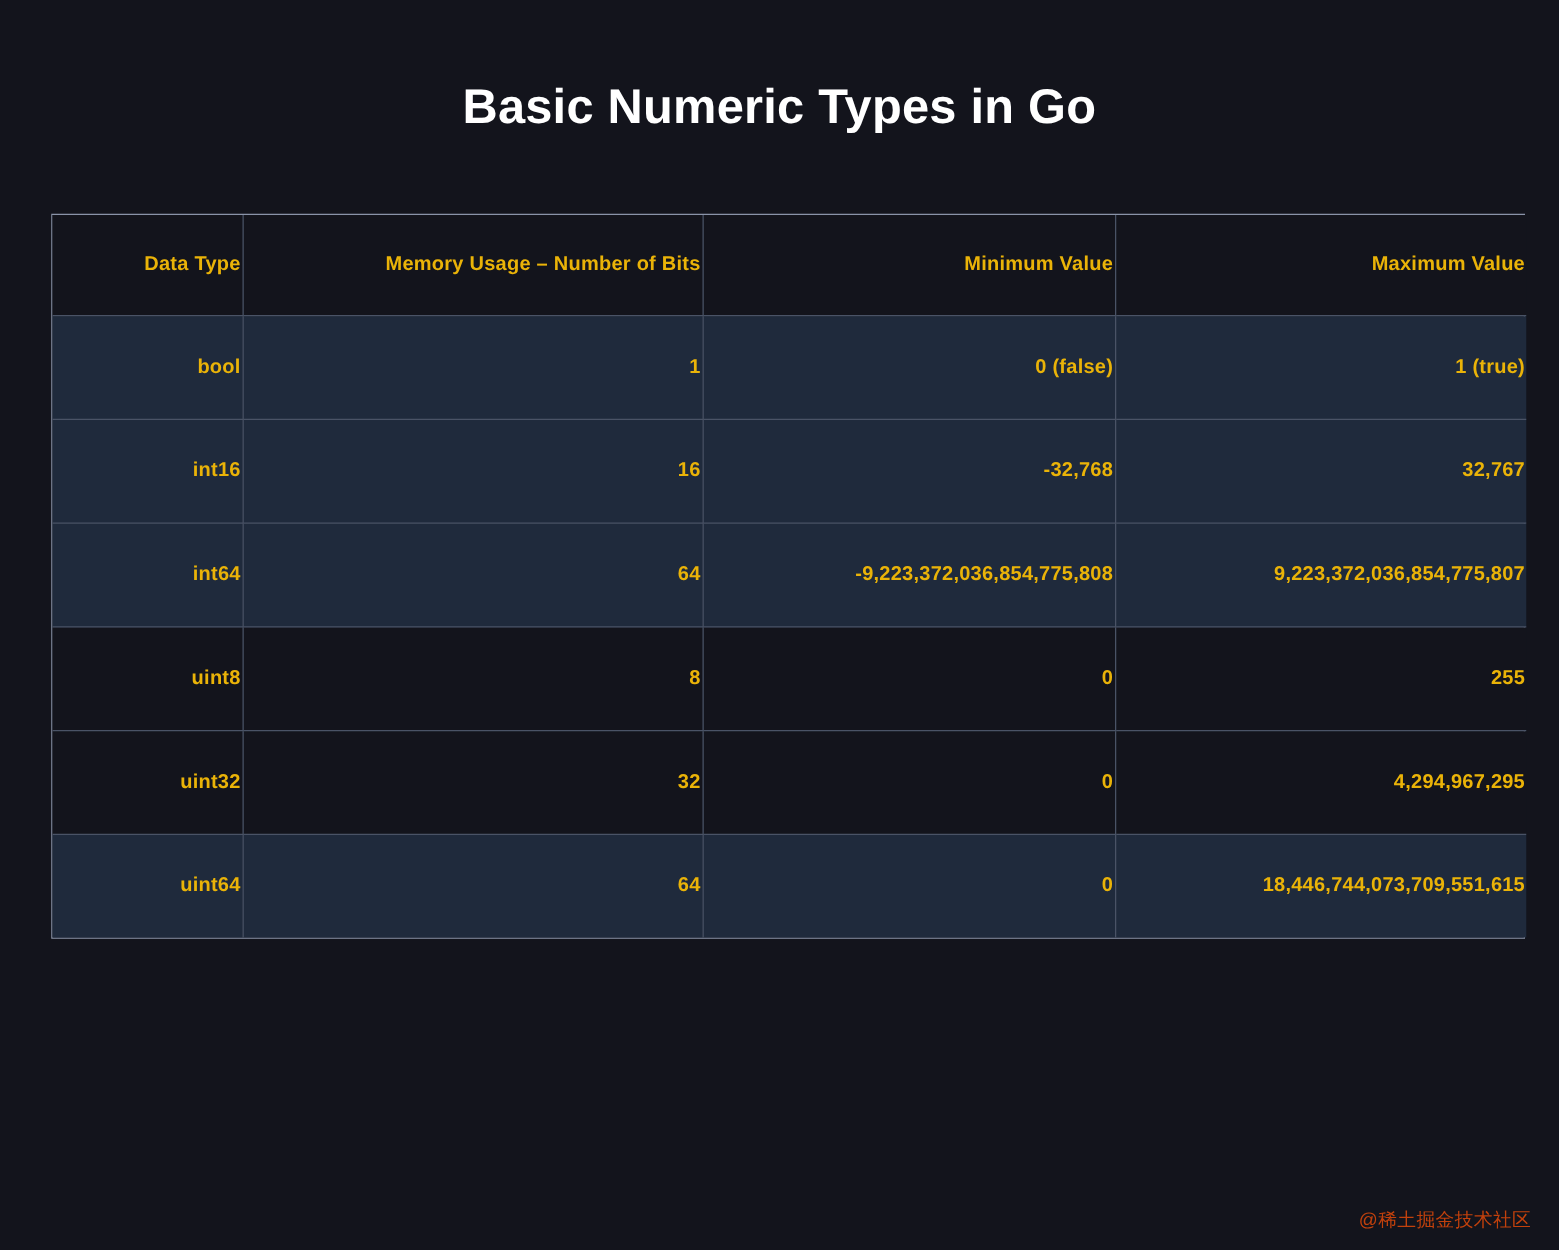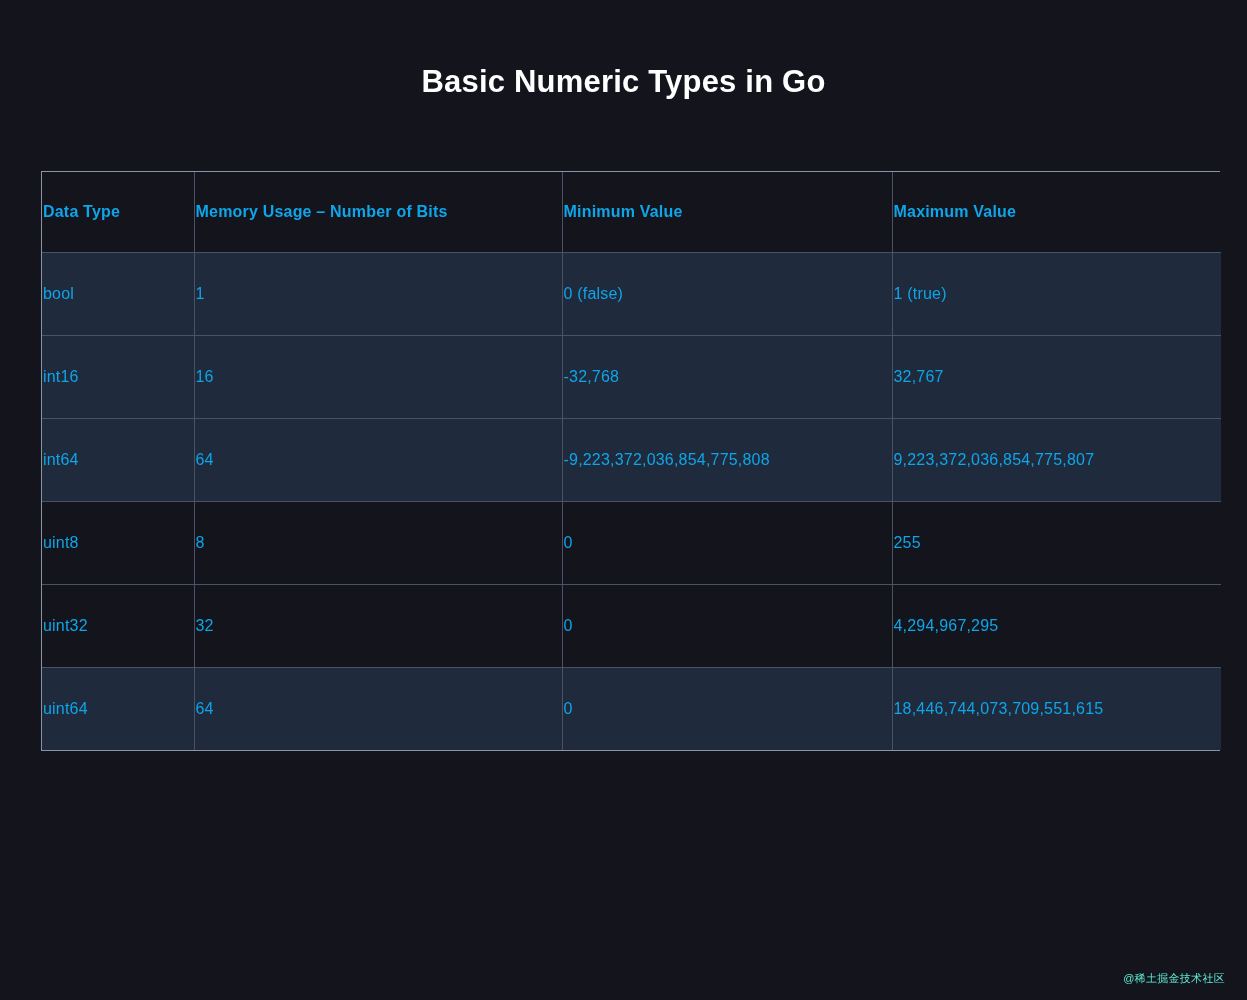--- a/index.html
+++ b/index.html
@@ -10,21 +10,21 @@
     width: 1247px;
     height: 1000px;
     background: #13141c;
     font-family: "Liberation Sans", sans-serif;
     color: #ffffff;
     overflow: hidden;
     position: relative;
   }
   .page-title {
     text-align: center;
-    font-size: 31px;
+    font-size: 39px;
     font-weight: bold;
     letter-spacing: 0.2px;
     color: #ffffff;
     margin: 0;
     padding-top: 64px;
   }
   .table-wrap {
     position: absolute;
     left: 41px;
     top: 171px;
@@ -33,36 +33,36 @@
     border: 1px solid #8a93a8;
   }
   table.types-table {
     border-collapse: collapse;
     width: 100%;
     table-layout: fixed;
   }
   table.types-table th,
   table.types-table td {
     border: 1px solid #4a5366;
-    text-align: left;
+    text-align: right;
     vertical-align: middle;
-    color: #0ea5e9;
+    color: #eab308;
   }
   table.types-table thead th {
     height: 78px;
     font-size: 16px;
     font-weight: bold;
     background: #13141c;
     border-top: none;
     letter-spacing: 0.2px;
   }
   table.types-table tbody td {
     height: 80px;
     font-size: 16px;
-    font-weight: normal;
+    font-weight: bold;
     letter-spacing: 0.2px;
   }
   tr.row-dark td {
     background: #13141c;
   }
   tr.row-light td {
     background: #1f2a3c;
   }
   table.types-table thead th:first-child,
   table.types-table tbody td:first-child {
@@ -76,22 +76,22 @@
     border-bottom: none;
   }
   .col-type { width: 152px; }
   .col-mem  { width: 368px; }
   .col-min  { width: 330px; }
   .col-max  { width: 329px; }
   .watermark {
     position: absolute;
     right: 22px;
     bottom: 14px;
-    font-size: 11px;
-    color: #5eead4;
+    font-size: 15px;
+    color: #c2410c;
     letter-spacing: 0.3px;
   }
 </style>
 </head>
 <body>
 
 <h1 class="page-title">Basic Numeric Types in Go</h1>
 
 <div class="table-wrap">
   <table class="types-table">

